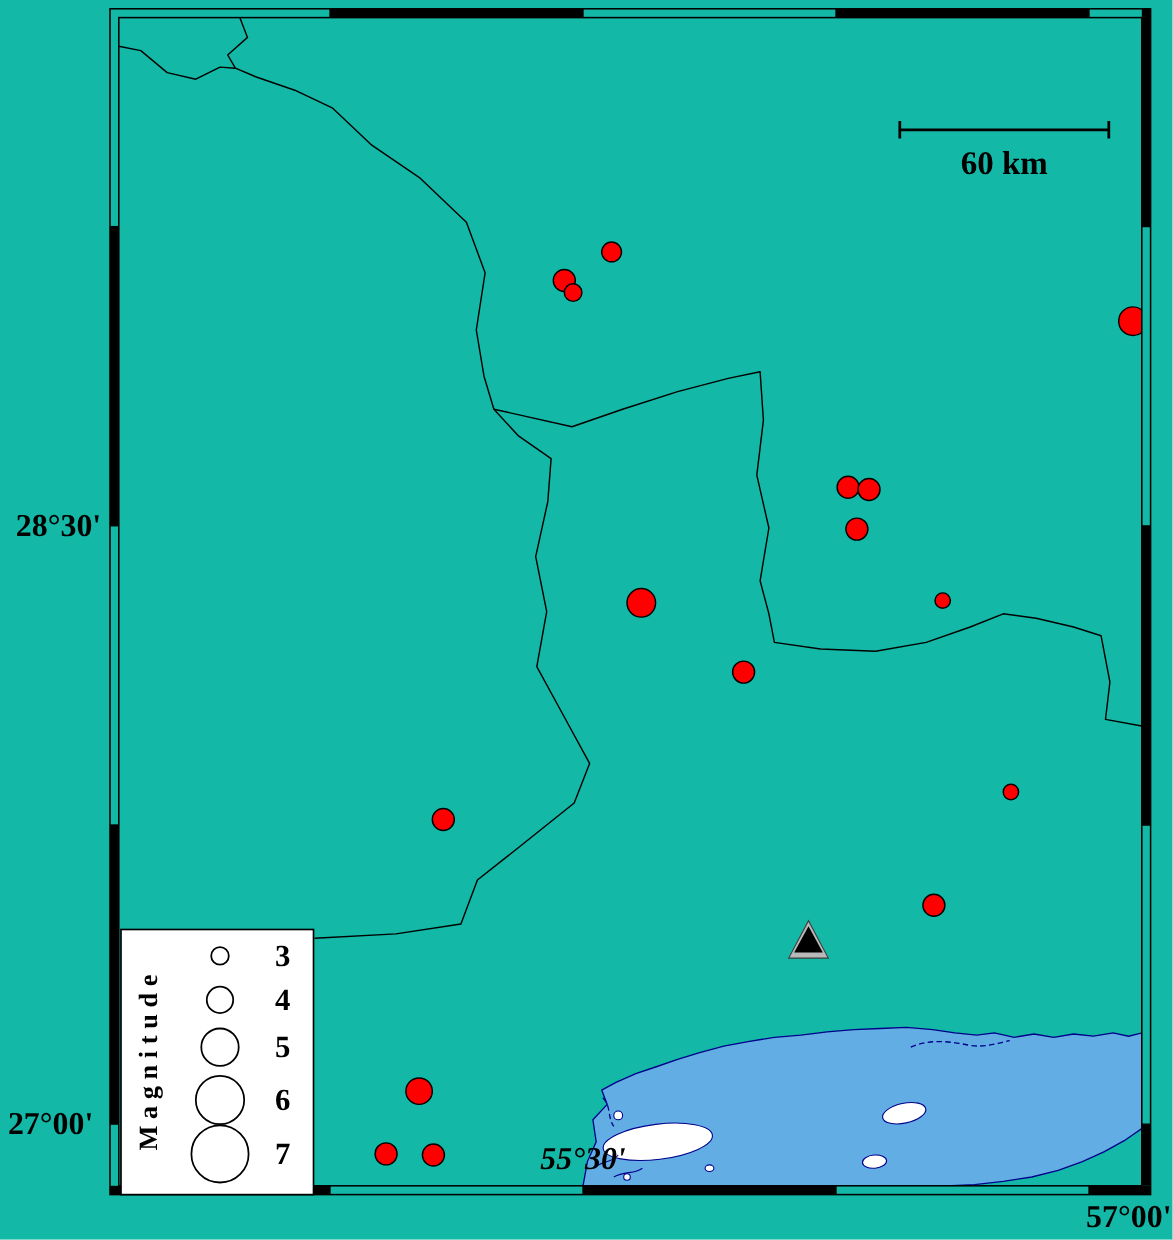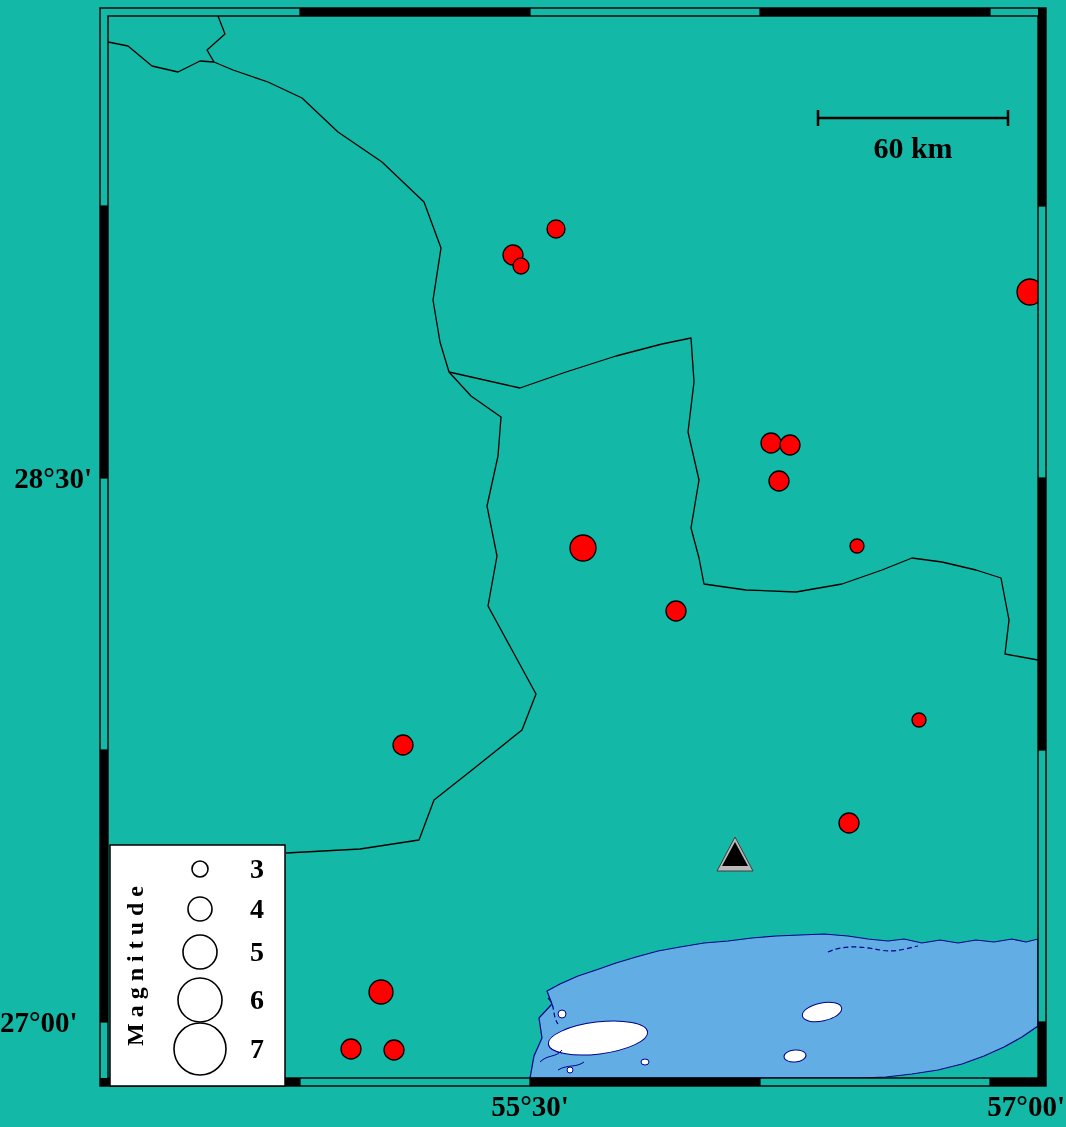--- a/index.html
+++ b/index.html
@@ -125,16 +125,16 @@
           <text x="250" y="961" class="lnum">5</text>
           <circle cx="200" cy="1000" r="22" class="lcircle"></circle>
           <text x="250" y="1009" class="lnum">6</text>
           <circle cx="200" cy="1049" r="26" class="lcircle"></circle>
           <text x="250" y="1058" class="lnum">7</text>
         </g>
     </g>
   </svg>
 
   <div class="axis-label" style="left:0;top:462px;width:92px;text-align:right;">28°30'</div>
-  <div class="axis-label" style="left:0;top:1006px;width:92px;text-align:left;">27°00'</div>
-  <div class="axis-label" style="left:455px;top:1090px;width:150px;text-align:center;">55°30'</div>
+  <div class="axis-label" style="left:0;top:1006px;width:92px;text-align:center;">27°00'</div>
+  <div class="axis-label" style="left:455px;top:1038px;width:150px;text-align:center;font-style:italic;">55°30'</div>
   <div class="axis-label" style="left:915px;top:1090px;width:150px;text-align:right;">57°00'</div>
 </div>
 
 </body></html>

